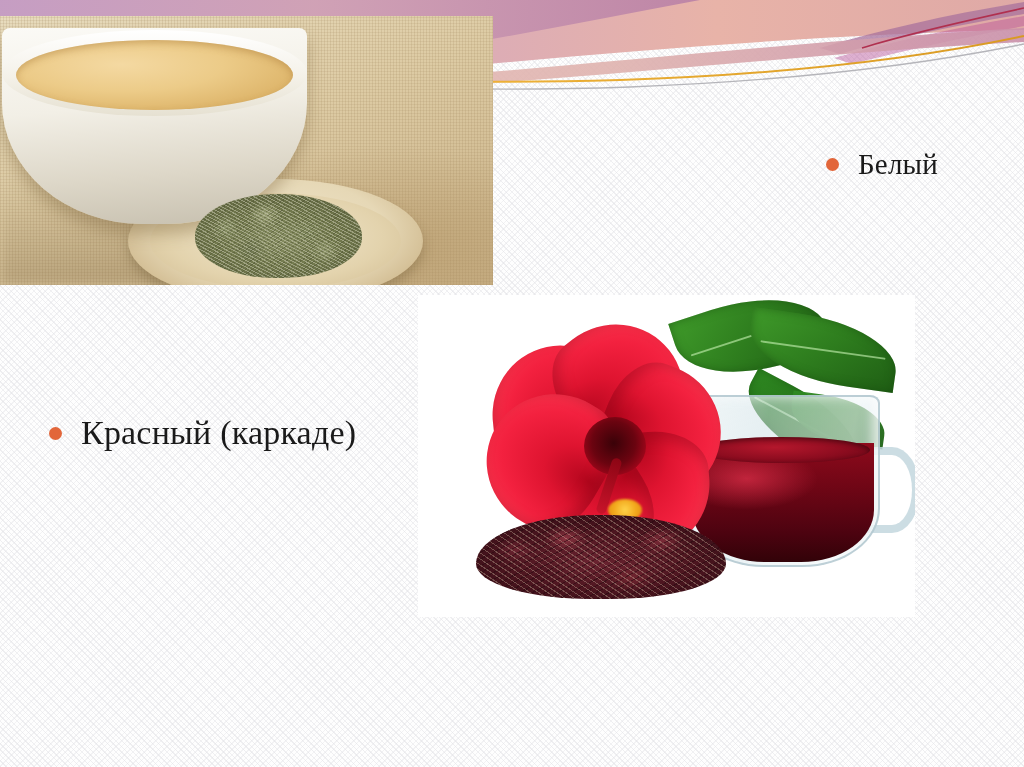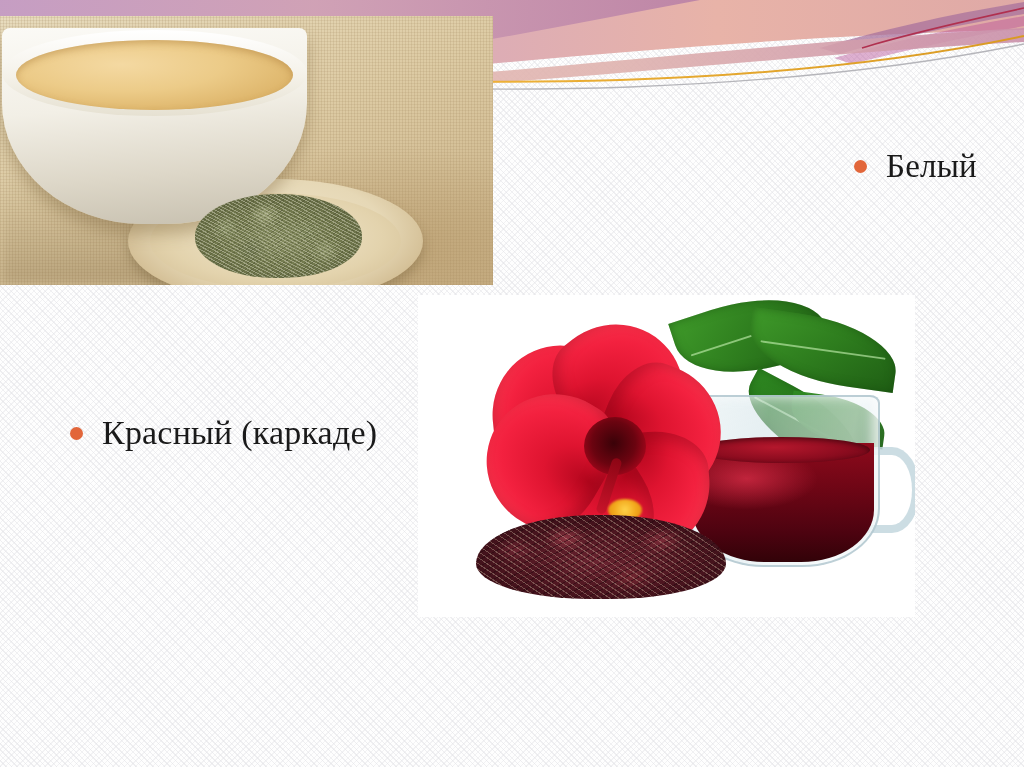--- a/index.html
+++ b/index.html
@@ -332,26 +332,26 @@
     flex: 0 0 auto;
     margin-right: 19px;
   }
   .bullet-text {
     font-family: "Liberation Serif", serif;
     color: #1a1a1a;
     letter-spacing: 0.2px;
   }
 
   .bullet-white-tea {
-    left: 854px;
+    left: 826px;
     top: 148px;
-    font-size: 33px;
+    font-size: 29px;
   }
   .bullet-karkade {
-    left: 70px;
+    left: 49px;
     top: 414px;
     font-size: 34px;
   }
 </style>
 </head>
 <body>
 
 <div class="slide">
 
   <div class="slide-bg"></div>

